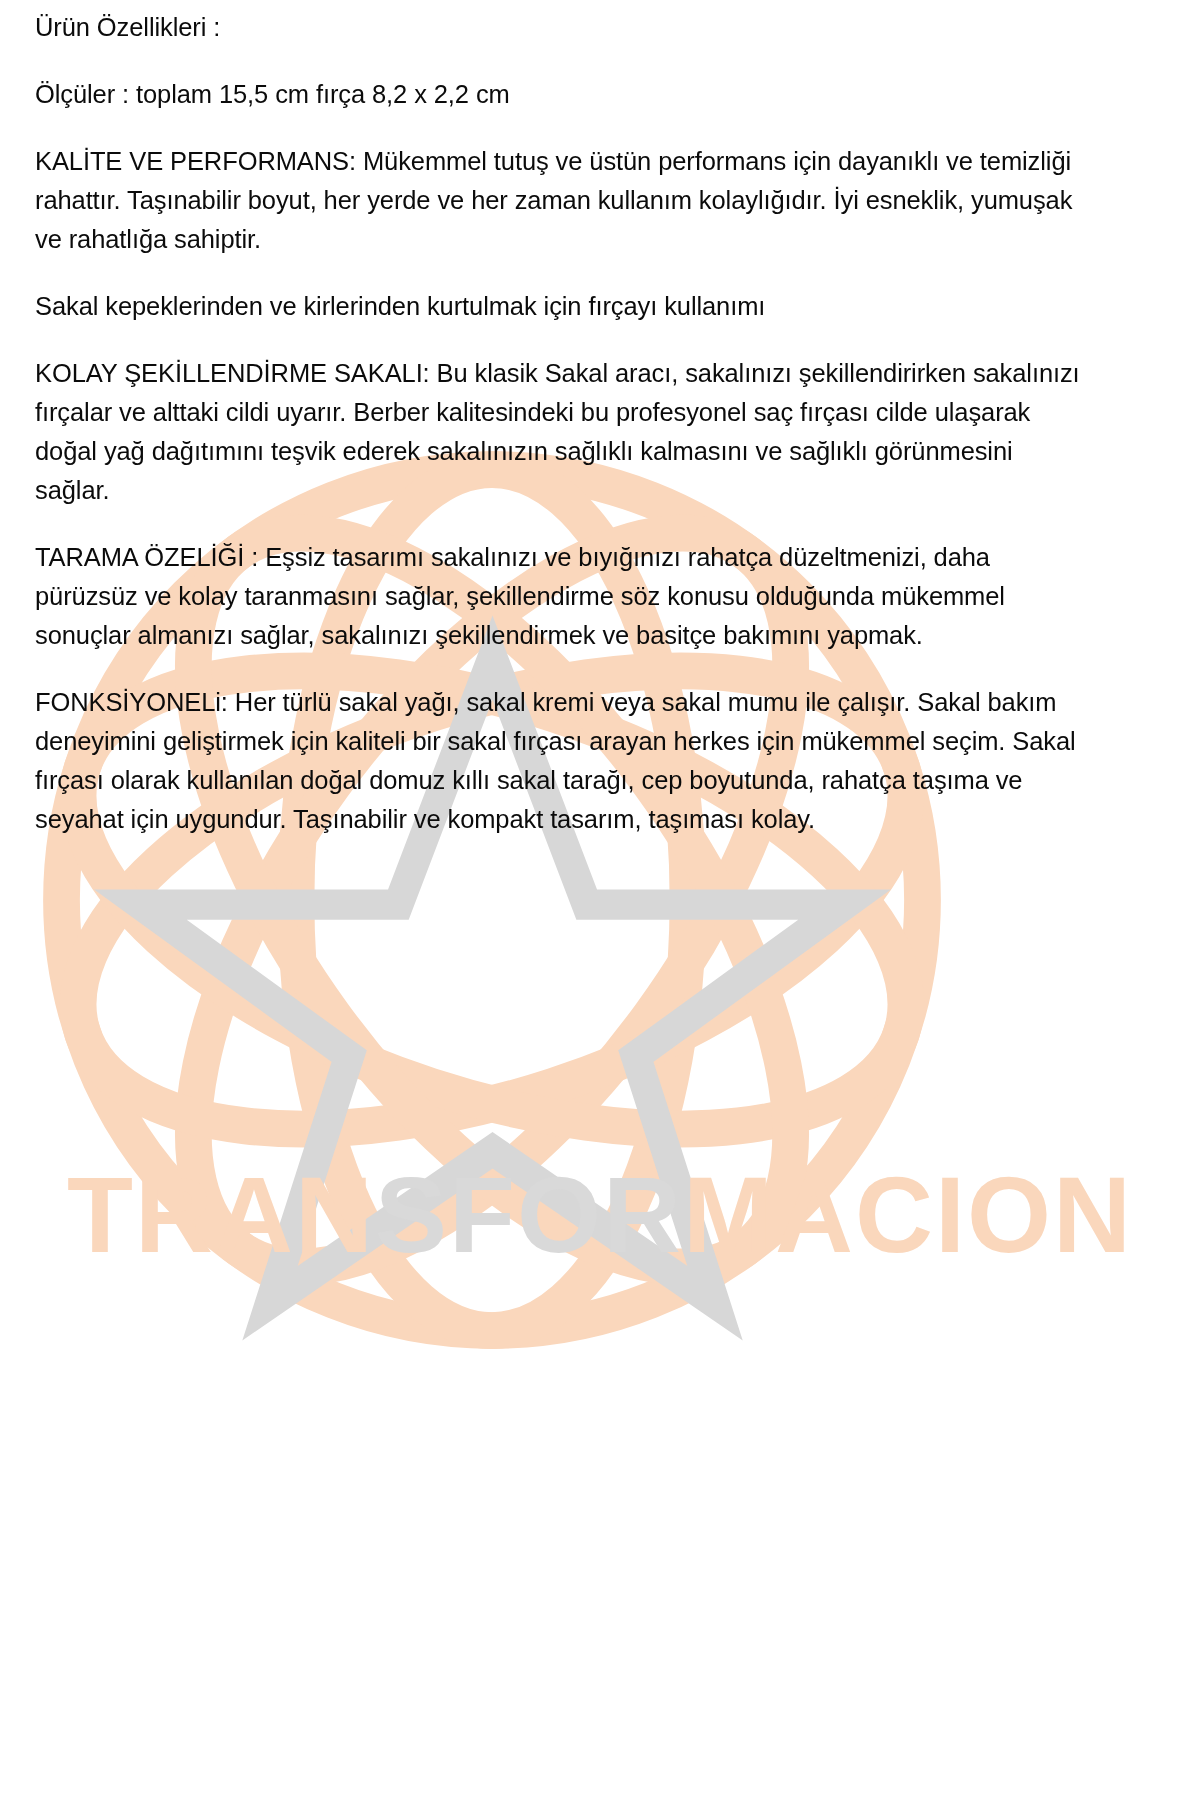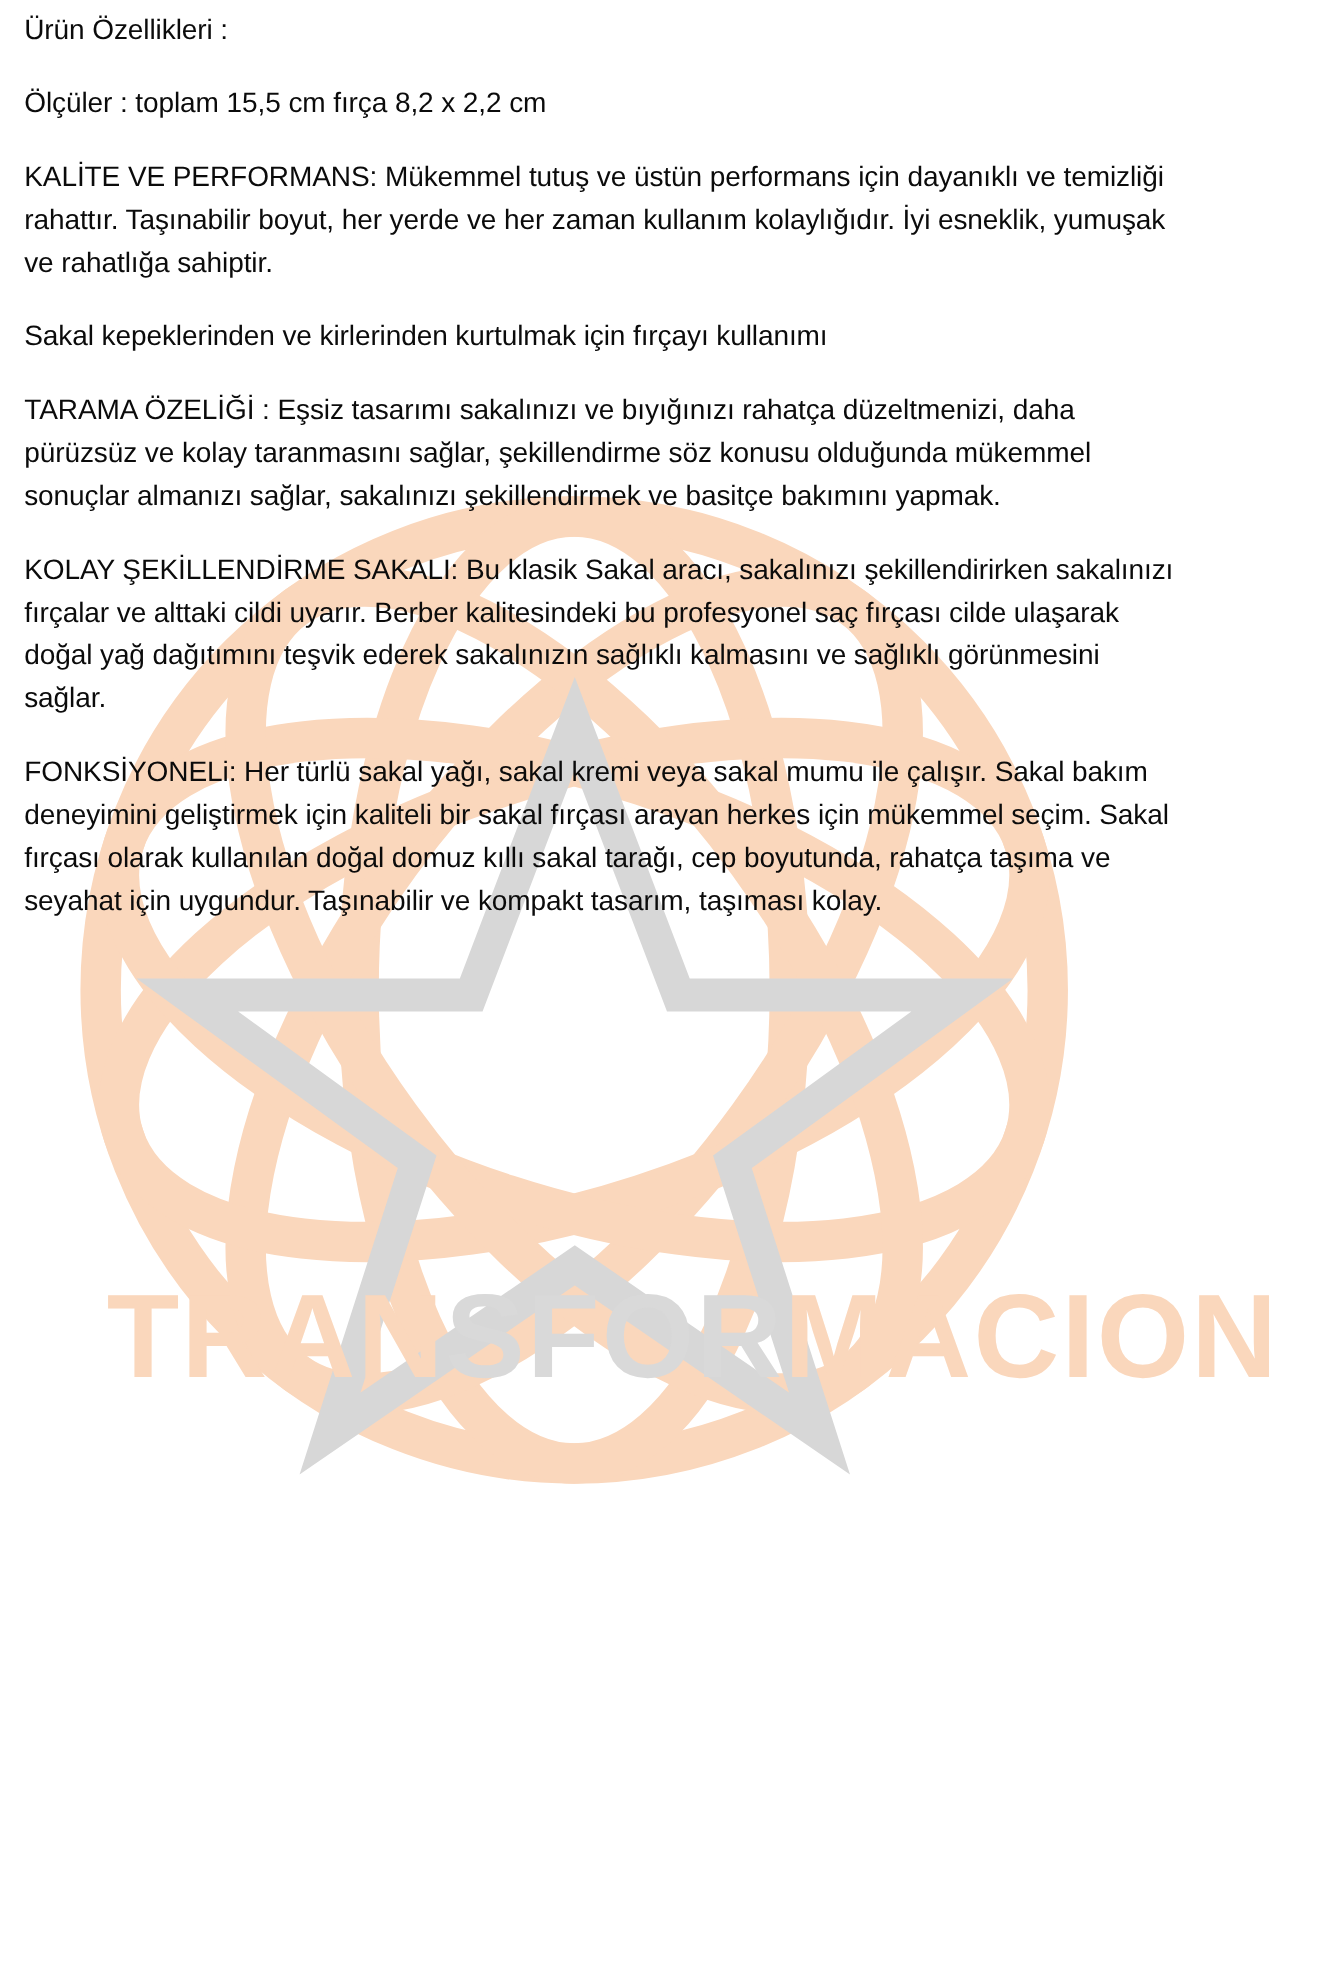--- a/index.html
+++ b/index.html
@@ -18,34 +18,33 @@
 
   
   #watermark {
     position: absolute;
     left: 0;
     top: 0;
     width: 984px;
     height: 1800px;
     pointer-events: none;
     z-index: 1;
-    margin-left: 30px;
   }
   #watermark svg {
     position: absolute;
     left: 50%;
     top: 50%;
     transform: translate(-50%, -50%);
   }
 
   
   #content {
     position: relative;
     z-index: 2;
-    padding: 8px 0 0 4px;
+    padding: 8px 0 0 17px;
   }
   .para {
     margin: 0 0 28px 0;
     padding: 0 16px 0 18px;
     font-size: 25.5px;
     line-height: 39px;
     color: #0b0b0b;
     letter-spacing: -0.1px;
     word-spacing: 0px;
     font-weight: 400;
@@ -95,22 +94,22 @@
     <p class="para">Ürün Özellikleri :</p>
 
 
     <p class="para">Ölçüler : toplam 15,5 cm fırça 8,2 x 2,2 cm</p>
 
     <p class="para">KALİTE VE PERFORMANS: Mükemmel tutuş ve üstün performans için dayanıklı ve temizliği rahattır. Taşınabilir boyut, her yerde ve her zaman kullanım kolaylığıdır. İyi esneklik, yumuşak ve rahatlığa sahiptir.</p>
 
 
     <p class="para">Sakal kepeklerinden ve kirlerinden kurtulmak için fırçayı kullanımı</p>
 
+    <p class="para">KOLAY ŞEKİLLENDİRME SAKALI: Bu klasik Sakal aracı, sakalınızı şekillendirirken sakalınızı fırçalar ve alttaki cildi uyarır. Berber kalitesindeki bu profesyonel saç fırçası cilde ulaşarak doğal yağ dağıtımını teşvik ederek sakalınızın sağlıklı kalmasını ve sağlıklı görünmesini sağlar.</p>
+
     <p class="para">TARAMA ÖZELİĞİ : Eşsiz tasarımı sakalınızı ve bıyığınızı rahatça düzeltmenizi, daha pürüzsüz ve kolay taranmasını sağlar, şekillendirme söz konusu olduğunda mükemmel sonuçlar almanızı sağlar, sakalınızı şekillendirmek ve basitçe bakımını yapmak.</p>
-
-    <p class="para">KOLAY ŞEKİLLENDİRME SAKALI: Bu klasik Sakal aracı, sakalınızı şekillendirirken sakalınızı fırçalar ve alttaki cildi uyarır. Berber kalitesindeki bu profesyonel saç fırçası cilde ulaşarak doğal yağ dağıtımını teşvik ederek sakalınızın sağlıklı kalmasını ve sağlıklı görünmesini sağlar.</p>
 
 
     <p class="para">FONKSİYONELi: Her türlü sakal yağı, sakal kremi veya sakal mumu ile çalışır. Sakal bakım deneyimini geliştirmek için kaliteli bir sakal fırçası arayan herkes için mükemmel seçim. Sakal fırçası olarak kullanılan doğal domuz kıllı sakal tarağı, cep boyutunda, rahatça taşıma ve seyahat için uygundur. Taşınabilir ve kompakt tasarım, taşıması kolay.</p>
 
 
   </div>
 </div>
 
 </body></html>

